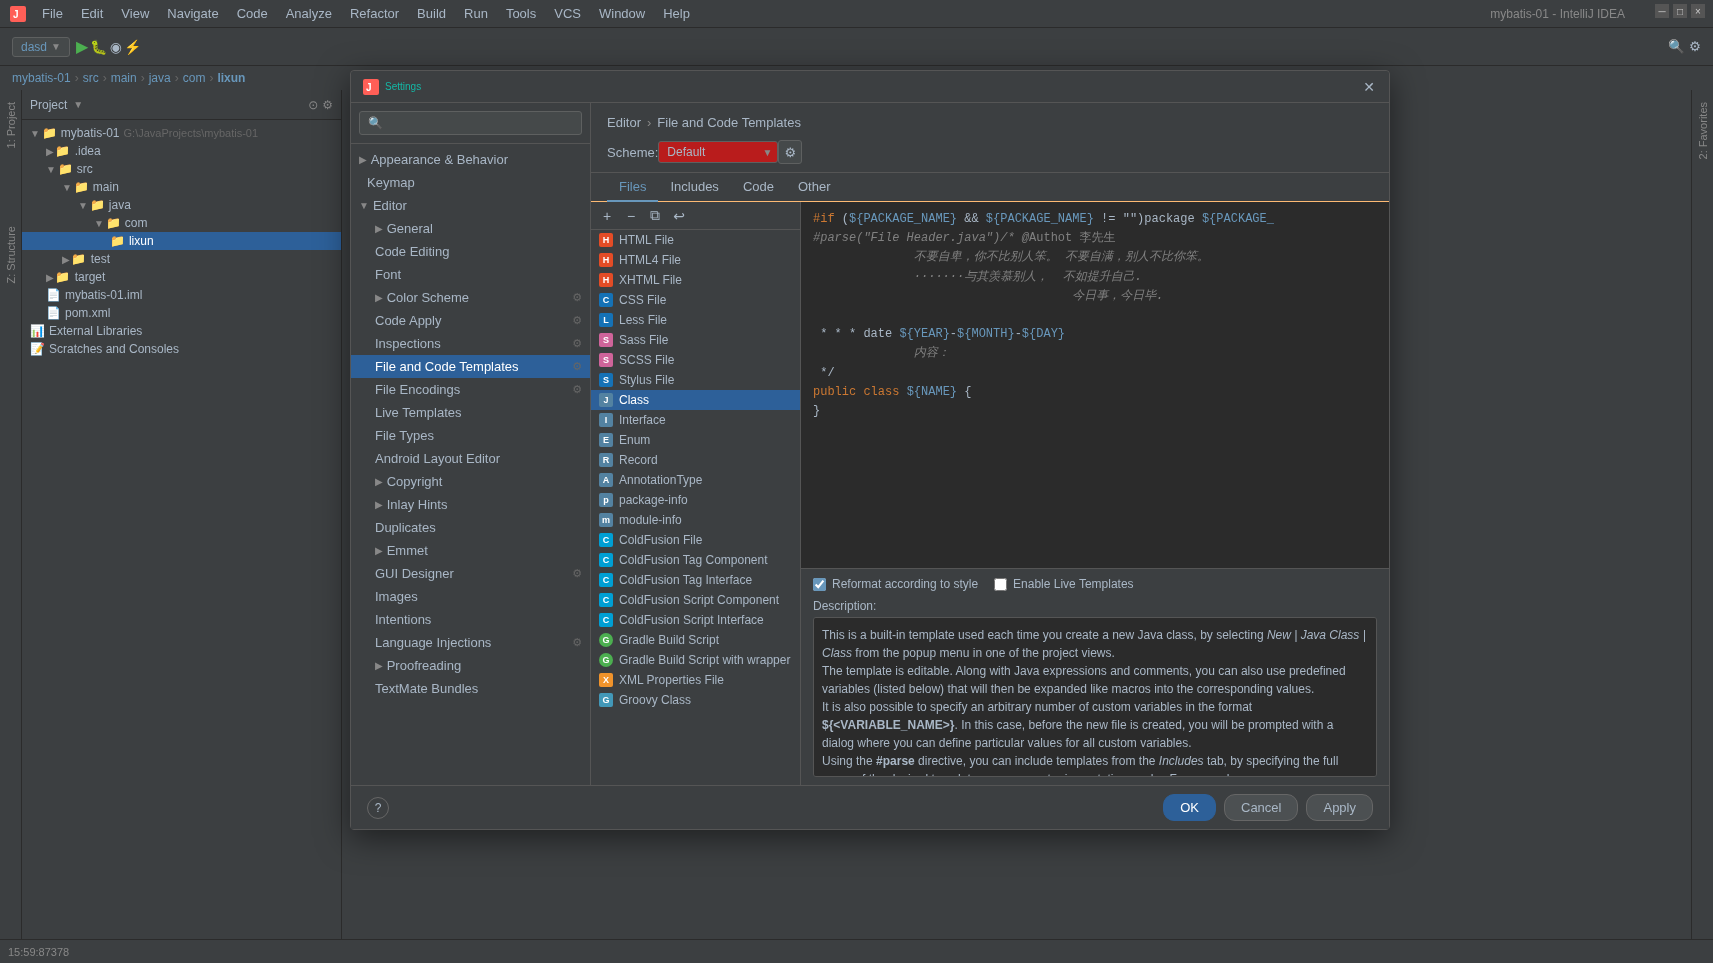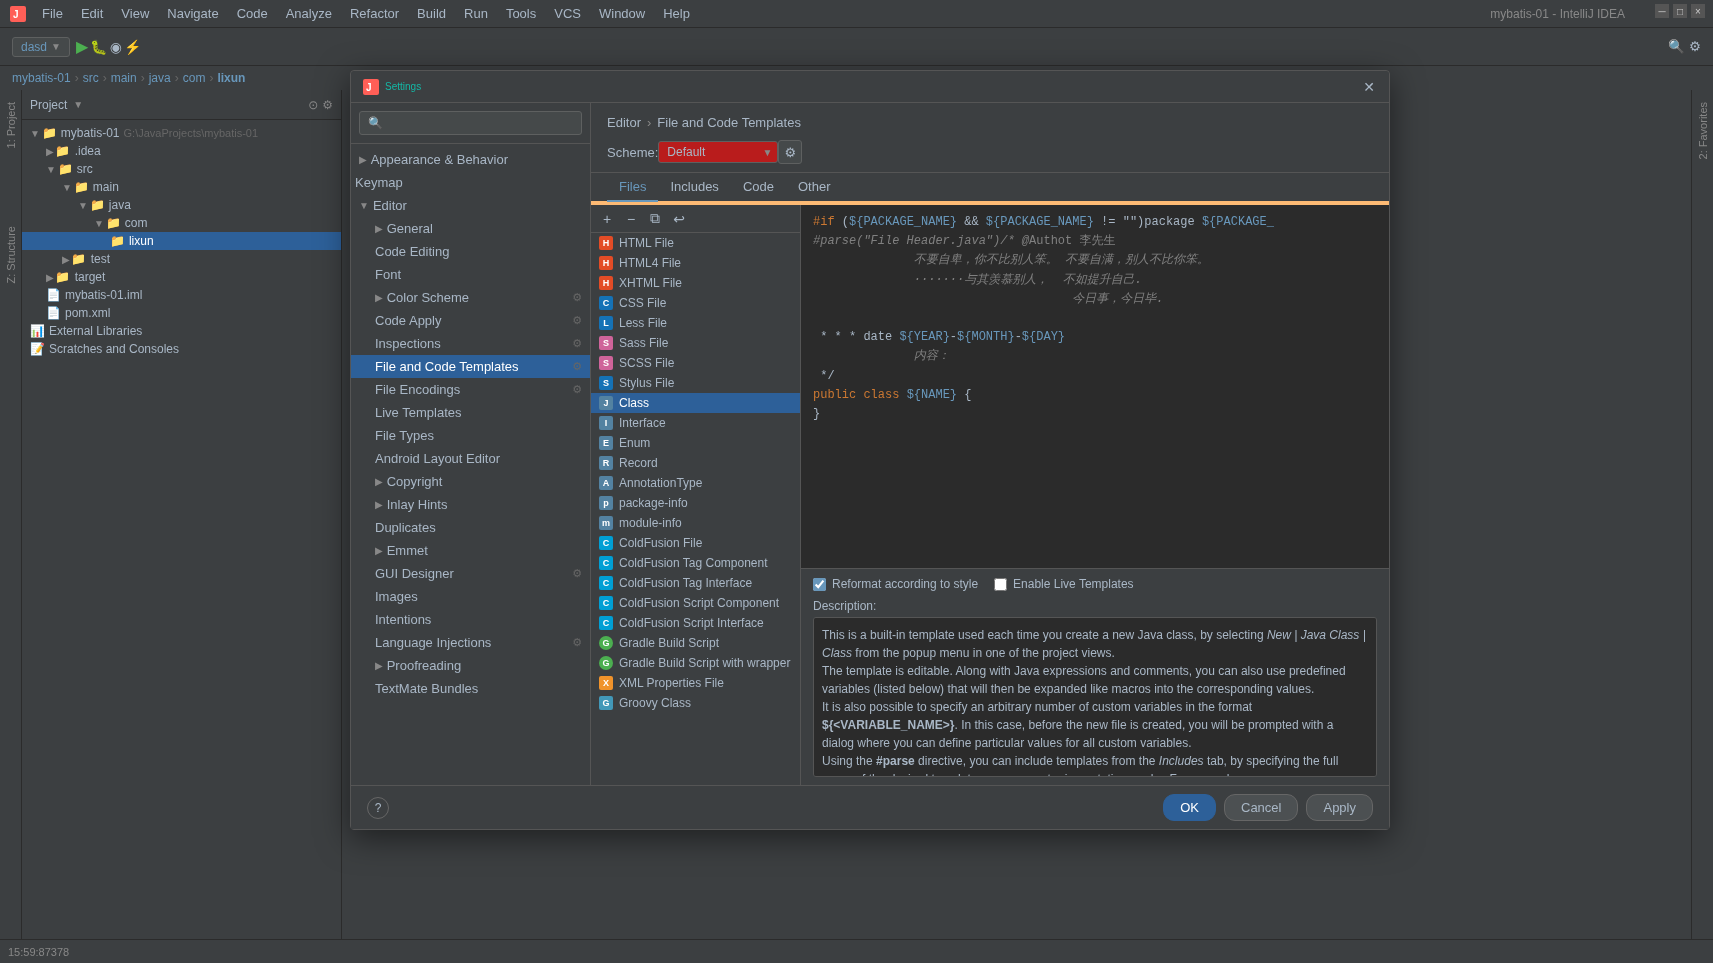--- a/index.html
+++ b/index.html
@@ -308,21 +308,21 @@
       cursor: pointer;
       color: #a9b7c6;
       font-size: 13px;
     }
 
     
     .tabs-row {
       display: flex;
       align-items: center;
       padding: 0 16px;
-      border-bottom: 4px solid #fdba74;
+      border-bottom: 1px solid #fdba74;
       background: #3c3f41;
     }
     .tab-item {
       padding: 6px 12px;
       font-size: 13px;
       color: #a9b7c6;
       cursor: pointer;
       border-bottom: 2px solid transparent;
       margin-bottom: -1px;
     }
@@ -684,21 +684,21 @@
       <div class="search-box-wrap">
         <input class="search-box" type="text" placeholder="🔍" style="">
       </div>
       <div class="settings-tree scrollbar-thin">
 
         <div class="stree-item parent">
           <span class="arrow">▶</span>
           <span>Appearance &amp; Behavior</span>
         </div>
 
-        <div class="stree-item stree-indent1" style="padding-left:4px;">
+        <div class="stree-item stree-indent1" style="padding-left:16px;">
           <span>Keymap</span>
         </div>
 
         <div class="stree-item parent">
           <span class="arrow">▼</span>
           <span>Editor</span>
         </div>
 
         <div class="stree-item stree-indent1">
           <span class="arrow">▶</span>

